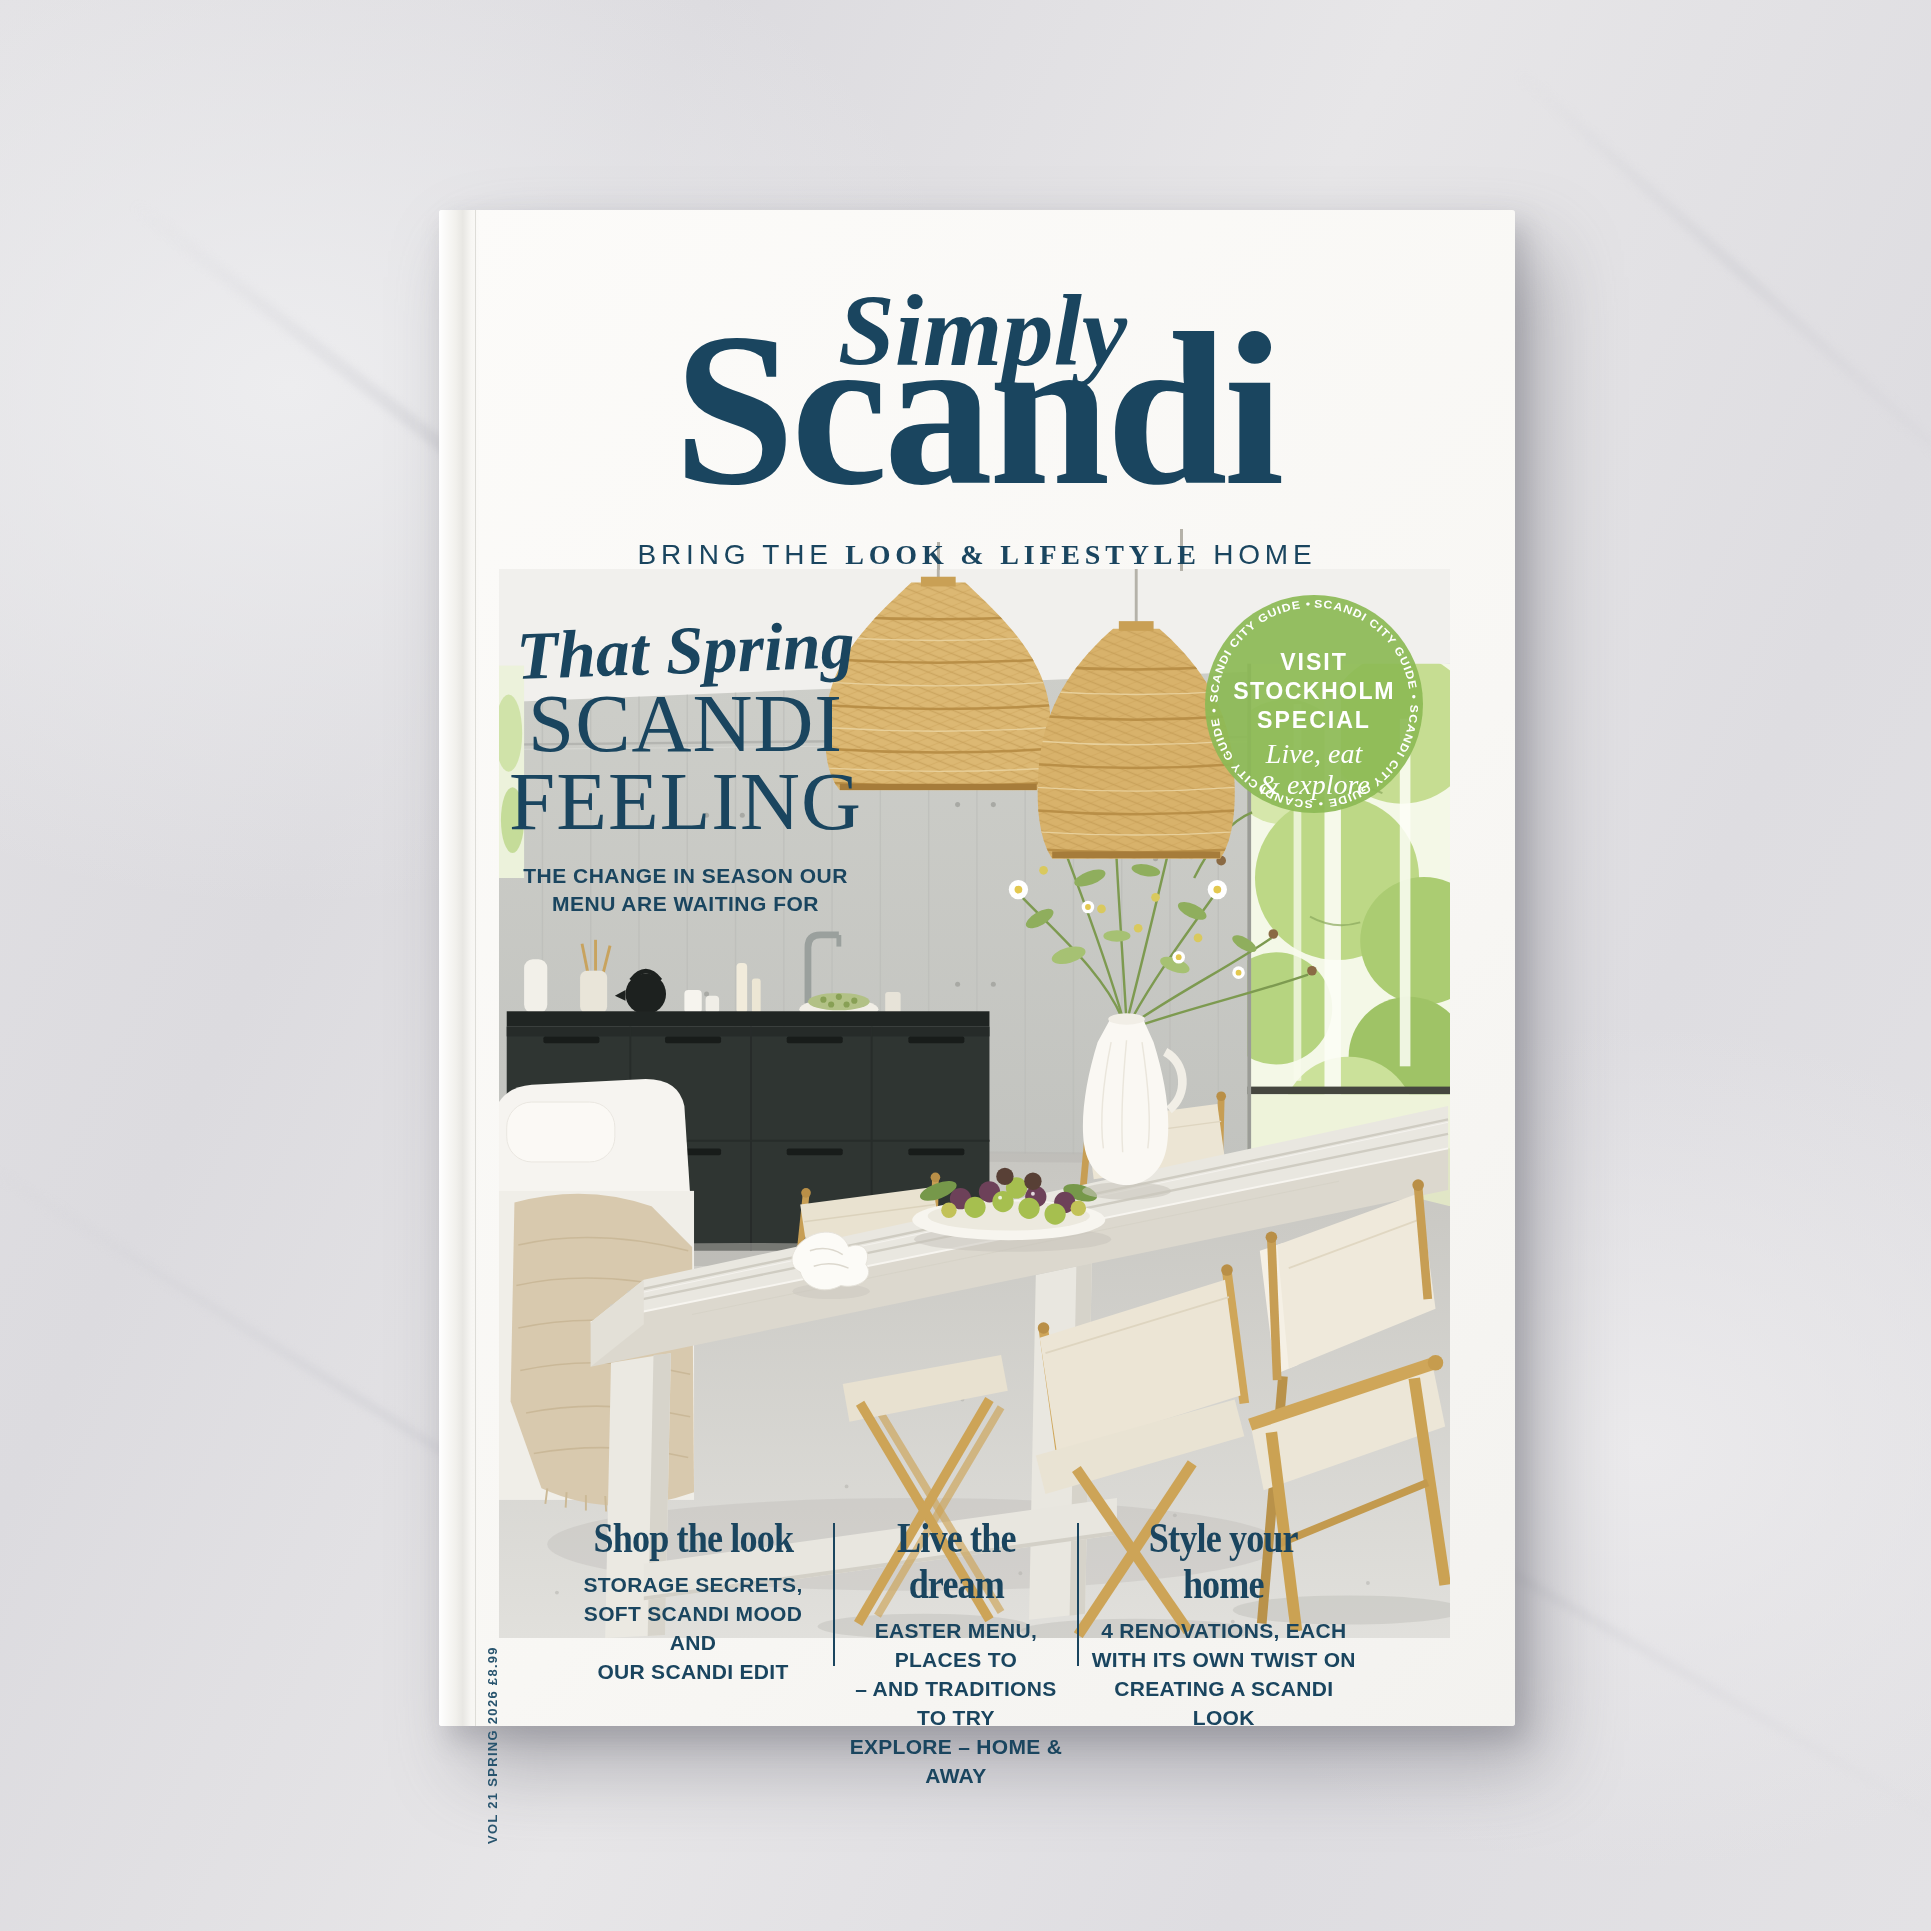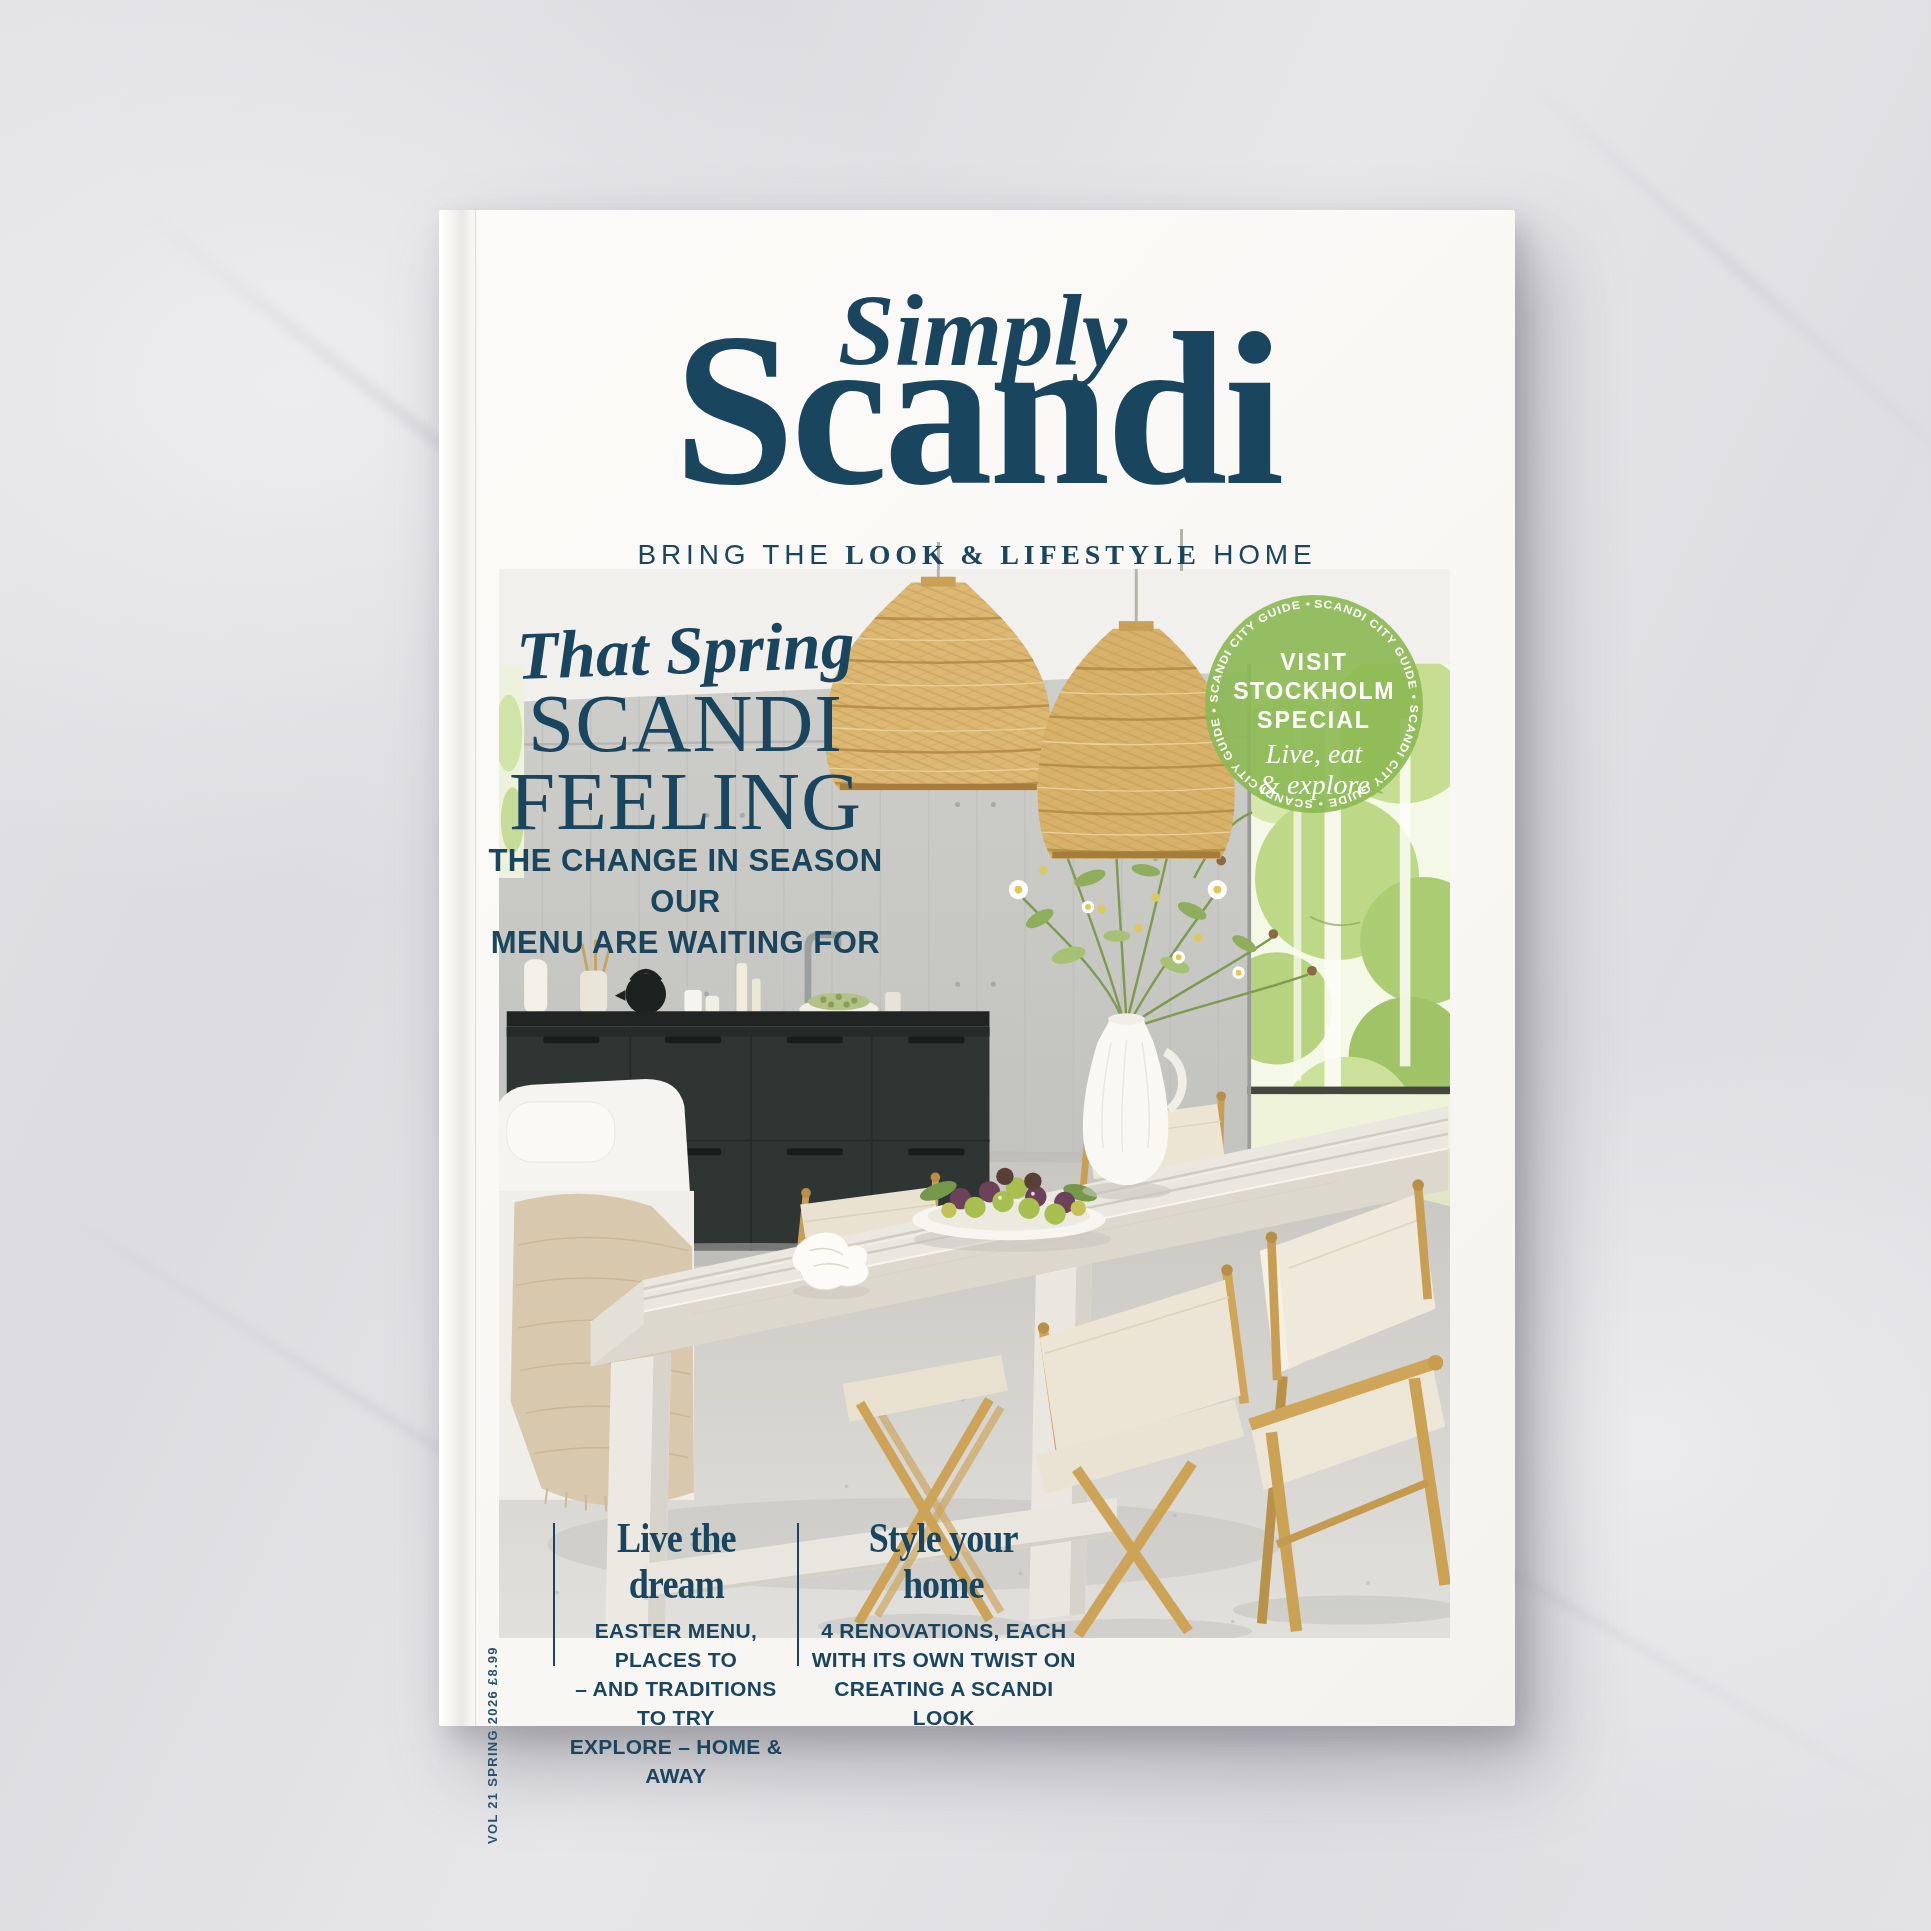--- a/index.html
+++ b/index.html
@@ -33,21 +33,21 @@
     font-family:"Liberation Serif",serif;font-style:italic;font-weight:700;font-size:102px;line-height:1;color:#1a455f;padding-left:11px;}
   .masthead-title{position:absolute;left:0;right:0;top:91px;text-align:center;z-index:3;
     font-family:"Liberation Serif",serif;font-weight:700;font-size:218px;line-height:1;letter-spacing:-3.9px;color:#1a455f;}
   .tagline{position:absolute;left:0;right:0;top:329px;text-align:center;z-index:3;
     font-family:"Liberation Sans",sans-serif;font-size:28px;letter-spacing:4.8px;color:#1a455f;font-weight:400;white-space:nowrap;}
   .tagline b{font-weight:700;font-family:Liberation Serif, serif;}
 
   .story{position:absolute;left:34px;top:406px;width:425px;text-align:center;color:#1a455f;z-index:3;}
   .story-script{font-family:"Liberation Serif",serif;font-style:italic;font-weight:700;font-size:68px;line-height:1;transform:rotate(-2deg);}
   .story-line{font-family:"Liberation Serif",serif;font-weight:400;font-size:83px;line-height:.94;letter-spacing:1px;}
-  .story-dek{margin-top:1px;font-family:"Liberation Sans",sans-serif;font-weight:700;font-size:31px;line-height:1.32;letter-spacing:0.5px;}
+  .story-dek{margin-top:22px;font-family:"Liberation Sans",sans-serif;font-weight:700;font-size:21px;line-height:1.32;letter-spacing:0.5px;}
 
   .badge{position:absolute;left:766px;top:385px;width:218px;height:218px;z-index:4;}
   .badge svg{display:block;}
 
   .footer{position:absolute;left:114px;top:1305px;width:859px;display:flex;z-index:3;color:#1a455f;}
   .footer-col{text-align:center;padding:0 7.7px;box-sizing:border-box;}
   .fc1{width:280px;}.fc2{width:242px;}.fc3{width:290px;}
   .footer-divider{width:1.9px;background:#1a455f;height:143px;margin-top:7.7px;}
   .footer-title{font-family:"Liberation Serif",serif;font-weight:700;font-size:42px;letter-spacing:-1px;line-height:1.1;transform:scaleX(.86);transform-origin:center;}
   .footer-line{font-family:"Liberation Sans",sans-serif;font-weight:700;font-size:21px;line-height:1.38;letter-spacing:0.3px;}
@@ -492,20 +492,26 @@
           <text x="113" y="78" font-family="Liberation Sans, sans-serif" font-size="24" font-weight="700" letter-spacing="2">VISIT</text>
           <text x="113" y="108" font-family="Liberation Sans, sans-serif" font-size="24" font-weight="700" letter-spacing="1.5">STOCKHOLM</text>
           <text x="113" y="138" font-family="Liberation Sans, sans-serif" font-size="24" font-weight="700" letter-spacing="2">SPECIAL</text>
           <text x="113" y="174" font-family="Liberation Serif, serif" font-style="italic" font-size="29">Live, eat</text>
           <text x="113" y="206" font-family="Liberation Serif, serif" font-style="italic" font-size="29">&amp; explore</text>
         </g>
       </svg>
     </div>
 
     <div class="footer">
+      <div class="footer-col fc1">
+        <div class="footer-title">Shop the look</div>
+        <div class="footer-line first">STORAGE SECRETS,</div>
+        <div class="footer-line">SOFT SCANDI MOOD AND</div>
+        <div class="footer-line">OUR SCANDI EDIT</div>
+      </div>
       <div class="footer-divider"></div>
       <div class="footer-col fc2">
         <div class="footer-title">Live the dream</div>
         <div class="footer-line first">EASTER MENU, PLACES TO</div>
         <div class="footer-line">– AND TRADITIONS TO TRY</div>
         <div class="footer-line">EXPLORE – HOME &amp; AWAY</div>
       </div>
       <div class="footer-divider"></div>
       <div class="footer-col fc3">
         <div class="footer-title">Style your home</div>

